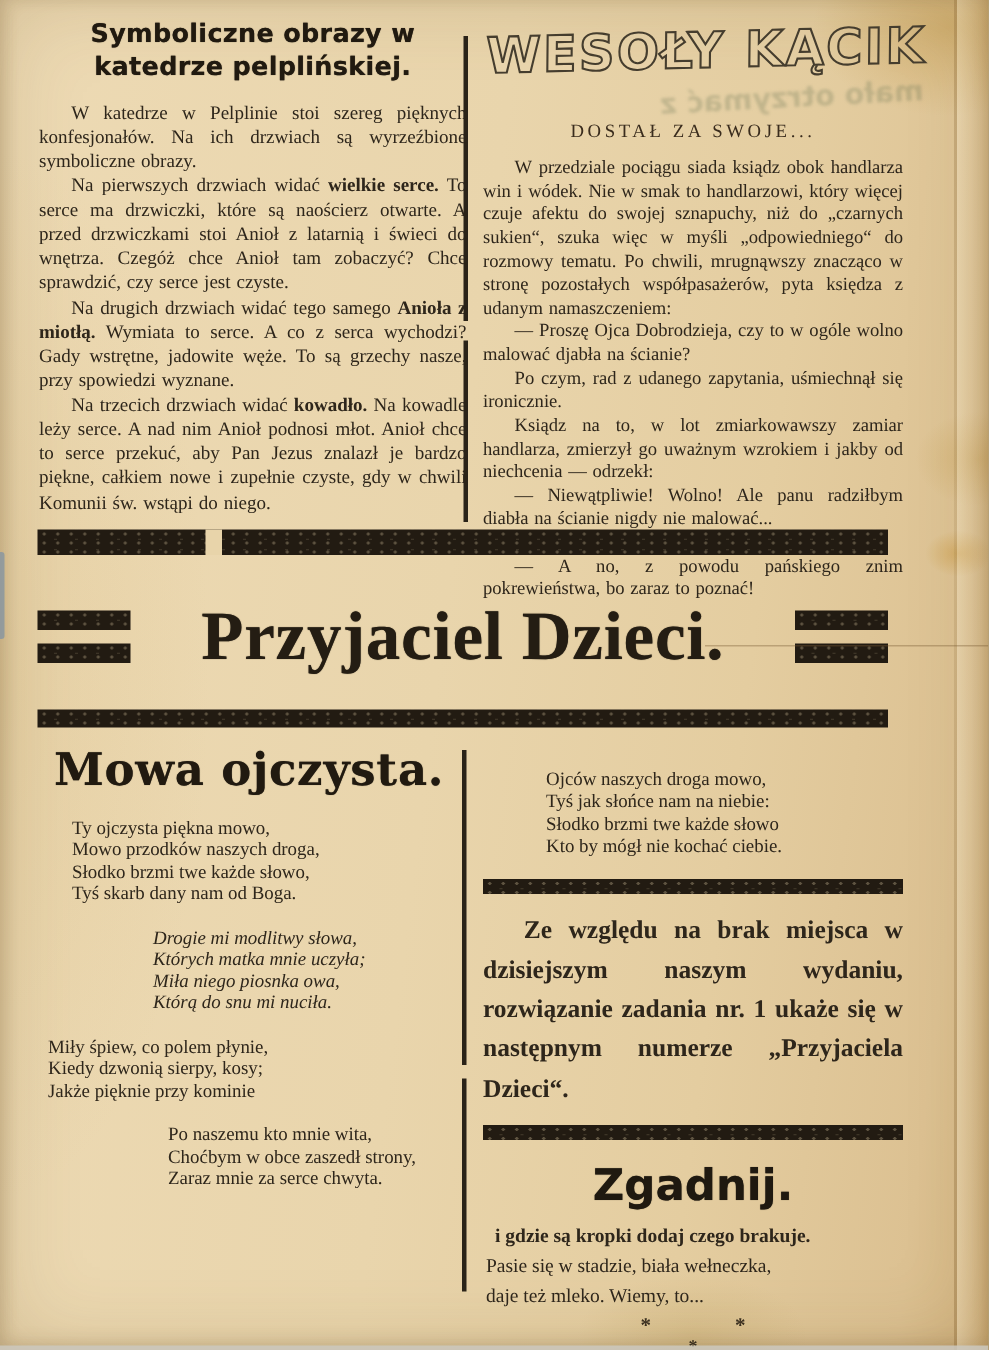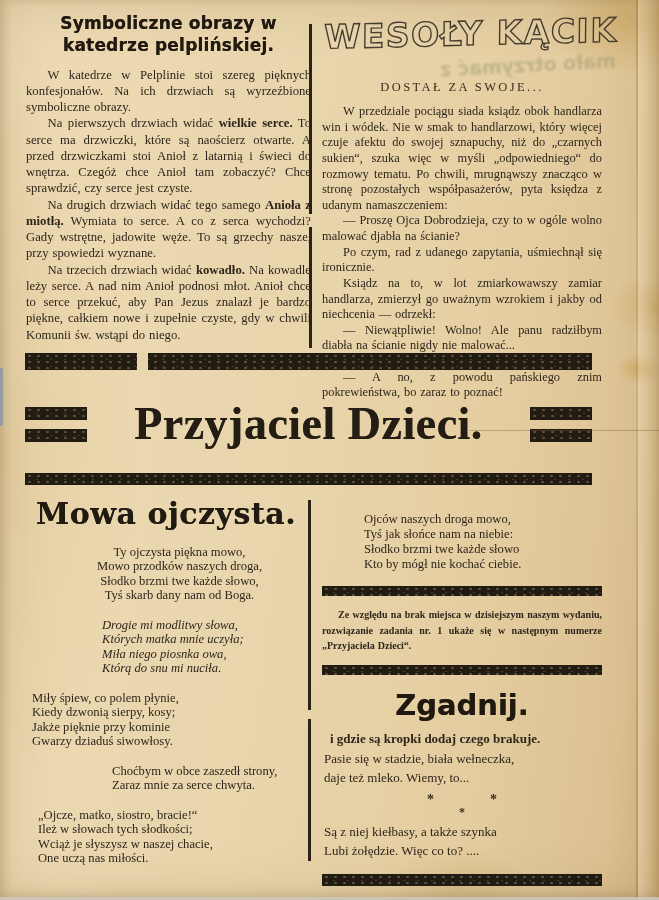--- a/index.html
+++ b/index.html
@@ -73,21 +73,21 @@
   .col-bl{position:absolute;left:28px;top:496px;width:283px;}
   .poem-title{font-family:"DejaVu Serif",serif;font-weight:bold;font-size:30px;color:#211a10;
     margin:0 0 14px 8px;letter-spacing:.5px;text-shadow:0 0 .5px rgba(33,26,16,.8);}
   .poem{font-size:12.6px;line-height:1.15;}
   .stanza{margin-bottom:15px;}
   .pline{white-space:nowrap;}
   
   .col-br{position:absolute;left:322px;top:496px;width:280px;}
   .poem-cont{margin-top:16px;font-size:12.6px;line-height:1.18;}
   .rule{height:10px;margin-top:14px;}
-  .notice{font-size:10px;font-weight:bold;line-height:1.55;text-align:justify;
+  .notice{font-size:17px;font-weight:bold;line-height:1.55;text-align:justify;
     text-indent:1.6em;margin:11px 0 0 0;word-spacing:.05em;}
   .rule2{height:10px;margin-top:11px;}
   .riddle-title{font-family:"DejaVu Sans",sans-serif;font-weight:bold;font-size:29px;color:#1f1910;
     text-align:center;margin:13px 0 9px 0;text-shadow:0 0 .5px rgba(31,25,16,.85);}
   .riddle-intro{font-size:13px;font-weight:bold;margin:0 0 2px 8px;}
   .riddle-verse{font-size:13px;line-height:1.5;margin-left:2px;}
   .ast-row{display:flex;justify-content:center;gap:56px;font-weight:bold;font-size:14px;
     line-height:.8;margin-top:6px;color:#3a2f1f;}
   .ast-row2{display:flex;justify-content:center;font-weight:bold;font-size:12px;line-height:.9;
     margin:2px 0 4px 0;color:#3a2f1f;}
@@ -145,47 +145,41 @@
         <div class="ink-bar dbar"></div>
         <div class="ink-bar dbar"></div>
       </div>
     </div>
     <div class="ink-bar bar-bottom"></div>
   </div>
 
   <div class="col-bl">
     <h2 class="poem-title">Mowa ojczysta.</h2>
     <div class="poem">
-        <div class="stanza" style="margin-left: 20px; text-align: center;">
+        <div class="stanza" style="margin-left: 20px;">
           <div class="pline">Ty ojczysta piękna mowo,</div>
           <div class="pline">Mowo przodków naszych droga,</div>
           <div class="pline">Słodko brzmi twe każde słowo,</div>
           <div class="pline">Tyś skarb dany nam od Boga.</div>
         </div>
         <div class="stanza" style="margin-left: 74px; font-style: italic;">
           <div class="pline">Drogie mi modlitwy słowa,</div>
           <div class="pline">Których matka mnie uczyła;</div>
           <div class="pline">Miła niego piosnka owa,</div>
           <div class="pline">Którą do snu mi nuciła.</div>
         </div>
         <div class="stanza" style="margin-left: 4px;">
           <div class="pline">Miły śpiew, co polem płynie,</div>
           <div class="pline">Kiedy dzwonią sierpy, kosy;</div>
           <div class="pline">Jakże pięknie przy kominie</div>
-          <div class="pline">Gwarzy dziaduś siwowłosy.</div>
         </div>
         <div class="stanza" style="margin-left: 84px;">
+          <div class="pline">Po naszemu kto mnie wita,</div>
           <div class="pline">Choćbym w obce zaszedł strony,</div>
           <div class="pline">Zaraz mnie za serce chwyta.</div>
-        </div>
-        <div class="stanza" style="margin-left: 10px;">
-          <div class="pline">„Ojcze, matko, siostro, bracie!“</div>
-          <div class="pline">Ileż w słowach tych słodkości;</div>
-          <div class="pline">Wciąż je słyszysz w naszej chacie,</div>
-          <div class="pline">One uczą nas miłości.</div>
         </div>
       </div>
   </div>
 
   <div class="vdiv" id="vdiv-b1"></div>
   <div class="vdiv" id="vdiv-b2"></div>
 
   <div class="col-br">
     <div class="poem poem-cont">
         <div class="stanza" style="margin-left: 42px;">

